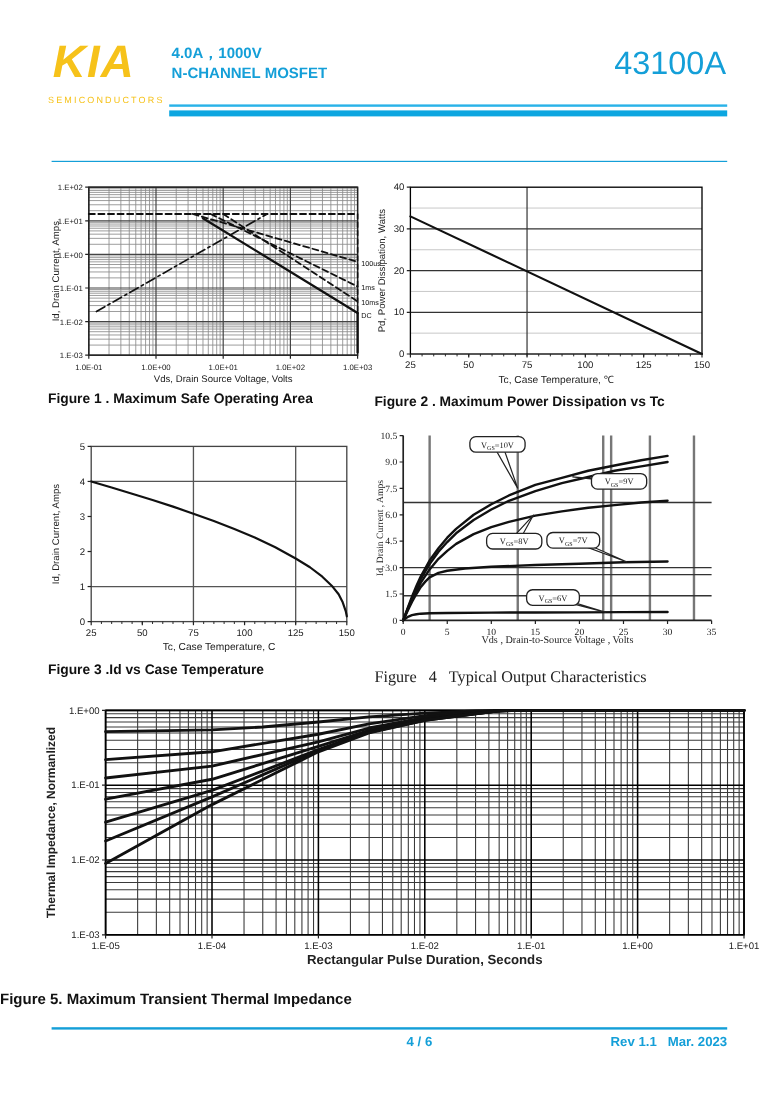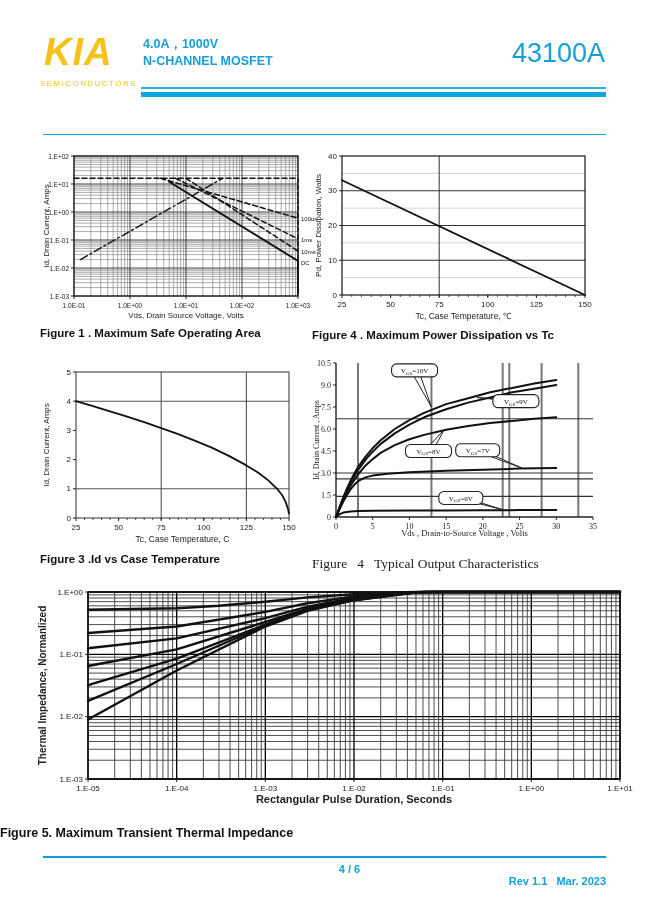--- a/index.html
+++ b/index.html
@@ -20,21 +20,21 @@
   
   .chart{position:absolute;}
   .fig-caption{position:absolute;font-size:11.5px;font-weight:bold;color:#111;
                text-align:left;white-space:pre;}
   .fig-caption.serif{font-family:"Liberation Serif",serif;font-weight:normal;font-size:13.5px;color:#222;}
   
   .footer-rule{position:absolute;left:43px;top:856px;width:563px;height:1.5px;background:#149FD8;}
   .footer-page{position:absolute;left:0;top:863px;width:649px;text-align:center;
                font-size:11px;font-weight:bold;color:#149FD8;padding-left:25px;}
   .footer-rev{position:absolute;right:43px;top:863px;font-size:11px;font-weight:bold;
-              color:#149FD8;white-space:pre;margin-top:12px;}
+              color:#149FD8;white-space:pre;}
 </style>
 </head>
 <body>
 
 <div class="page">
 
   <div class="brand">KIA</div>
   <div class="brand-sub">SEMICONDUCTORS</div>
   <div class="spec">
     <div>4.0A，1000V</div>
@@ -466,21 +466,21 @@
       <text x="47" y="72.93333333333334" fill="#222" font-size="8" font-family="&quot;Liberation Sans&quot;,sans-serif" text-anchor="end">1.E-01</text>
       <line x1="49" y1="132.66666666666669" x2="52" y2="132.66666666666669" stroke="#222" stroke-width="1"></line>
       <text x="47" y="135.26666666666668" fill="#222" font-size="8" font-family="&quot;Liberation Sans&quot;,sans-serif" text-anchor="end">1.E-02</text>
       <line x1="49" y1="195" x2="52" y2="195" stroke="#222" stroke-width="1"></line>
       <text x="47" y="197.6" fill="#222" font-size="8" font-family="&quot;Liberation Sans&quot;,sans-serif" text-anchor="end">1.E-03</text>
       <text x="318" y="219" fill="#222" font-size="11" font-family="&quot;Liberation Sans&quot;,sans-serif" text-anchor="middle" font-weight="bold">Rectangular Pulse Duration, Seconds</text>
       <text x="10" y="101.5" fill="#222" font-size="10" font-family="&quot;Liberation Sans&quot;,sans-serif" text-anchor="middle" font-weight="bold" transform="rotate(-90 10 101.5)">Thermal Impedance, Normanlized</text>
     </svg>
 
   <div class="fig-caption" style="left:40px;top:327px;width:300px;">Figure 1 . Maximum Safe Operating Area</div>
-  <div class="fig-caption" style="left:312px;top:329px;width:295px;">Figure 4 . Maximum Power Dissipation vs Tc</div>
+  <div class="fig-caption" style="left:312px;top:329px;width:295px;">Figure 2 . Maximum Power Dissipation vs Tc</div>
   <div class="fig-caption" style="left:40px;top:553px;width:290px;">Figure 3 .Id vs Case Temperature</div>
   <div class="fig-caption serif" style="left:312px;top:556px;width:300px;">Figure   4   Typical Output Characteristics</div>
   <div class="fig-caption" style="left:0;top:826px;width:649px;font-size:12.5px;">Figure 5. Maximum Transient Thermal Impedance</div>
 
   <div class="footer-rule"></div>
   <div class="footer-page">4 / 6</div>
   <div class="footer-rev">Rev 1.1   Mar. 2023</div>
 </div>
 
 </body></html>

